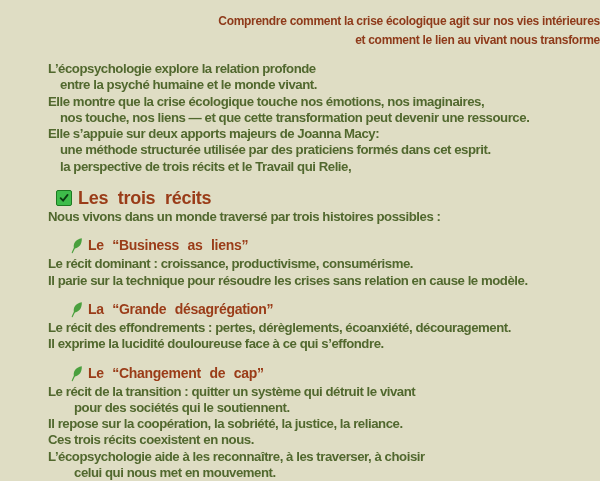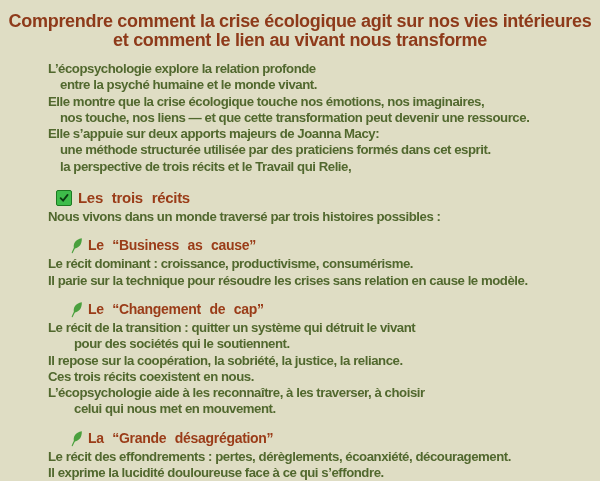--- a/index.html
+++ b/index.html
@@ -16,23 +16,23 @@
     color: var(--body, #51682e);
     font-size: 13.2px;
     letter-spacing: -0.45px;
   }
   .page {
     padding-top: 12px;
     width: 600px;
     height: 469px;
   }
   .title {
-    text-align: center;
+    text-align: right;
     color: var(--title, #8e3a1a);
-    font-size: 18px;
+    font-size: 12px;
     line-height: 18.5px;
     letter-spacing: -0.3px;
     white-space: nowrap;
   }
   .line {
     line-height: 16.3px;
     padding-left: 48px;
     white-space: nowrap;
   }
   .line.indent {
@@ -47,21 +47,21 @@
     padding-left: 74px;
   }
   .sec-heading {
     display: flex;
     align-items: center;
     gap: 6px;
     margin-top: 14px;
     margin-bottom: 2px;
     padding-left: 56px;
     color: var(--heading, #9a3c18);
-    font-size: 15px;
+    font-size: 18px;
     word-spacing: 5px;
     letter-spacing: -0.3px;
     line-height: 18px;
   }
   .checkbox {
     width: 14px;
     height: 14px;
     background: var(--checkbox-fill, #3ebc4a);
     border: 1.5px solid var(--checkbox-border, #1d7a22);
     border-radius: 2px;
@@ -123,53 +123,53 @@
     <div class="line">Nous vivons dans un monde traversé par trois histoires possibles :</div>
 
     <div>
       <div class="story-heading">
         <span class="leaf">
           <svg width="14" height="17" viewBox="0 0 16 18" aria-hidden="true">
             <path d="M13.5 0.8 C6 2.3 3.2 7 4.6 12.6 C10.6 12 13.7 7.4 13.5 0.8 Z" fill="#4aa03e"></path>
             <path d="M5 12 C4 14 3.2 15.6 2.6 17.2" stroke="#4aa03e" stroke-width="1.3" fill="none" stroke-linecap="round"></path>
           </svg>
         </span>
-        <span>Le “Business as cause”</span>
+        <span>Le “Business as liens”</span>
       </div>
       <div class="line">Le récit dominant : croissance, productivisme, consumérisme.</div>
       <div class="line">Il parie sur la technique pour résoudre les crises sans relation en cause le modèle.</div>
+    </div>
+
+    <div>
+      <div class="story-heading">
+        <span class="leaf">
+          <svg width="14" height="17" viewBox="0 0 16 18" aria-hidden="true">
+            <path d="M13.5 0.8 C6 2.3 3.2 7 4.6 12.6 C10.6 12 13.7 7.4 13.5 0.8 Z" fill="#4aa03e"></path>
+            <path d="M5 12 C4 14 3.2 15.6 2.6 17.2" stroke="#4aa03e" stroke-width="1.3" fill="none" stroke-linecap="round"></path>
+          </svg>
+        </span>
+        <span>La “Grande désagrégation”</span>
+      </div>
+      <div class="line">Le récit des effondrements : pertes, dérèglements, écoanxiété, découragement.</div>
+      <div class="line">Il exprime la lucidité douloureuse face à ce qui s’effondre.</div>
     </div>
 
     <div>
       <div class="story-heading">
         <span class="leaf">
           <svg width="14" height="17" viewBox="0 0 16 18" aria-hidden="true">
             <path d="M13.5 0.8 C6 2.3 3.2 7 4.6 12.6 C10.6 12 13.7 7.4 13.5 0.8 Z" fill="#4aa03e"></path>
             <path d="M5 12 C4 14 3.2 15.6 2.6 17.2" stroke="#4aa03e" stroke-width="1.3" fill="none" stroke-linecap="round"></path>
           </svg>
         </span>
         <span>Le “Changement de cap”</span>
       </div>
       <div class="line">Le récit de la transition : quitter un système qui détruit le vivant</div>
       <div class="line indent">pour des sociétés qui le soutiennent.</div>
       <div class="line">Il repose sur la coopération, la sobriété, la justice, la reliance.</div>
       <div class="line">Ces trois récits coexistent en nous.</div>
       <div class="line">L’écopsychologie aide à les reconnaître, à les traverser, à choisir</div>
       <div class="line indent">celui qui nous met en mouvement.</div>
     </div>
 
-    <div>
-      <div class="story-heading">
-        <span class="leaf">
-          <svg width="14" height="17" viewBox="0 0 16 18" aria-hidden="true">
-            <path d="M13.5 0.8 C6 2.3 3.2 7 4.6 12.6 C10.6 12 13.7 7.4 13.5 0.8 Z" fill="#4aa03e"></path>
-            <path d="M5 12 C4 14 3.2 15.6 2.6 17.2" stroke="#4aa03e" stroke-width="1.3" fill="none" stroke-linecap="round"></path>
-          </svg>
-        </span>
-        <span>La “Grande désagrégation”</span>
-      </div>
-      <div class="line">Le récit des effondrements : pertes, dérèglements, écoanxiété, découragement.</div>
-      <div class="line">Il exprime la lucidité douloureuse face à ce qui s’effondre.</div>
-    </div>
-
   </div>
 
 </div>
 
 </body></html>

